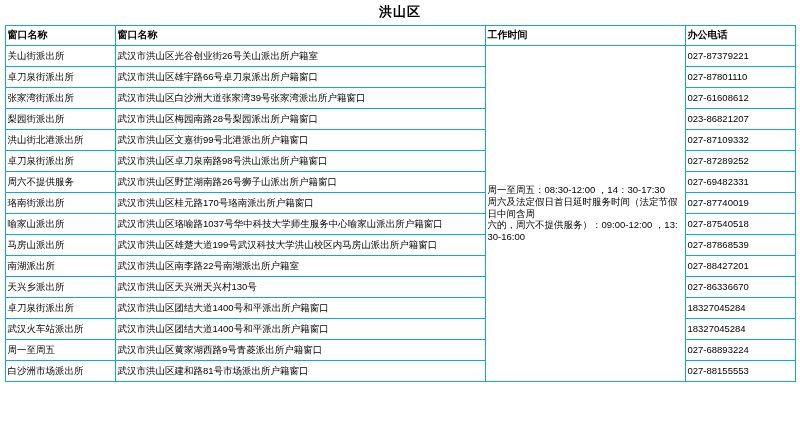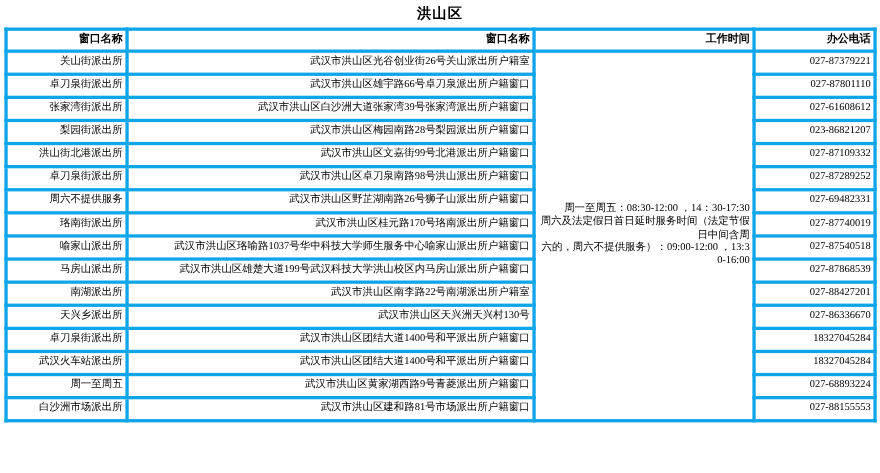--- a/index.html
+++ b/index.html
@@ -12,43 +12,42 @@
     height: 430px;
     font-family: "Liberation Sans", sans-serif;
     color: #000000;
     overflow: hidden;
   }
   .page {
     width: 800px;
     height: 430px;
     position: relative;
     box-sizing: border-box;
-    font-family: Liberation Serif, serif;
   }
   .doc-title {
     text-align: center;
     font-size: 13px;
     font-weight: bold;
     color: #000;
     padding: 3px 0 4px 0;
     letter-spacing: 1px;
   }
   table.info-table {
     border-collapse: collapse;
     table-layout: fixed;
     width: 790px;
     margin: 0 auto;
     border: 1px solid #000;
   }
   table.info-table th,
   table.info-table td {
-    border: 3px solid #0ea5e9;
+    border: 1px solid #0ea5e9;
     font-size: 9.5px;
     line-height: 1.25;
-    text-align: right;
+    text-align: left;
     vertical-align: middle;
     padding: 2px 2px;
     box-sizing: border-box;
     word-break: break-all;
   }
   table.info-table thead th {
     font-weight: bold;
     font-size: 10px;
     height: 20px;
   }

